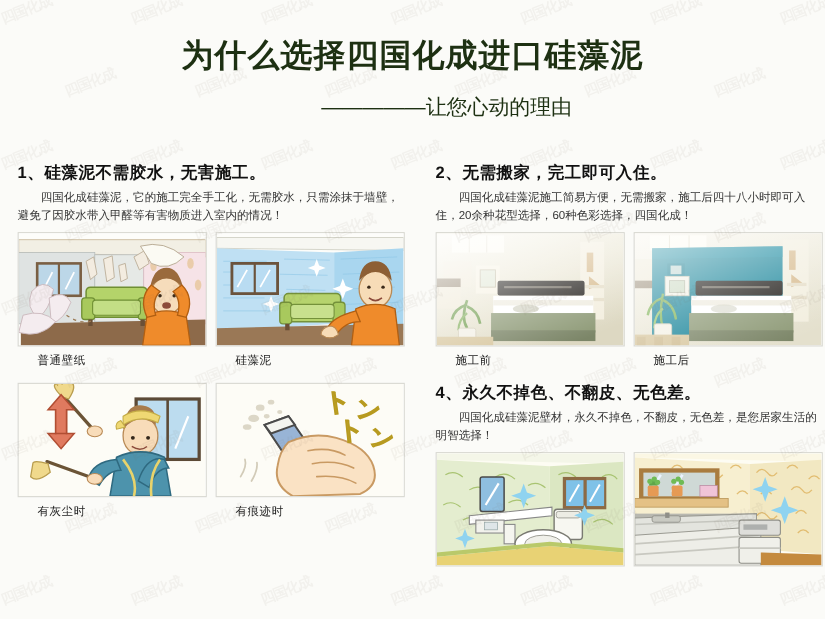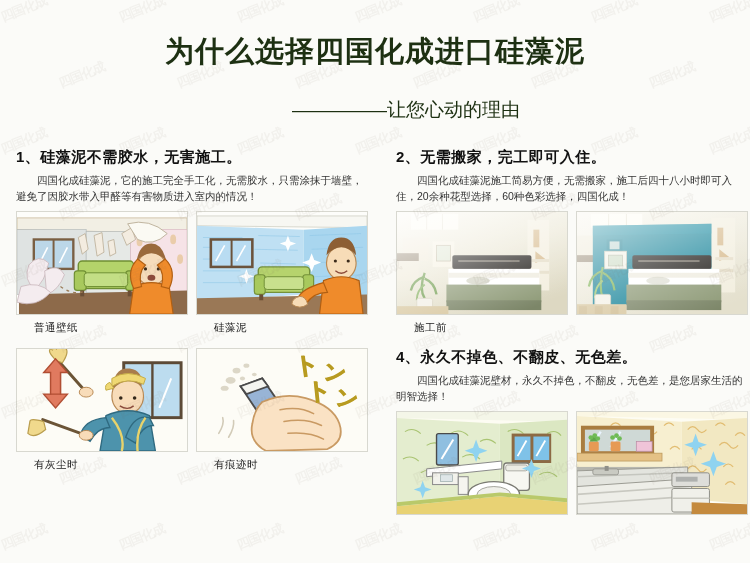--- a/index.html
+++ b/index.html
@@ -34,21 +34,21 @@
   
   .title-block { position: absolute; top: 34px; left: 0; width: 750px; text-align: center; z-index: 3;}
   .main-title {
     font-size: 29px;
     font-weight: bold;
     color: #1d3012;
     letter-spacing: 1px;
     line-height: 1.2;
   }
   .sub-title {
-    margin-top: 28px;
+    margin-top: 16px;
     font-size: 19px;
     color: #1d3012;
     letter-spacing: 0px;
     padding-left: 62px;
   }
   
   .col { position: absolute; z-index: 3; }
   .col-l { left: 16px; width: 352px; }
   .col-r { left: 396px; width: 352px; }
   .row-1 { top: 148px; }
@@ -379,20 +379,21 @@
             <ellipse cx="82" cy="70" rx="12" ry="4" fill="#c2c2ad" opacity="0.5"></ellipse>
             <rect x="0" y="94" width="50" height="10" fill="#d8c79f"></rect>
             <g fill="#cdb98f" opacity="0.7">
               <rect x="2" y="96" width="8" height="8"></rect>
                 <rect x="18" y="96" width="8" height="8"></rect>
               <rect x="34" y="96" width="8" height="8"></rect>
             </g>
             <rect width="172" height="104" fill="url(#lightB)"></rect>
           </svg>
         </div>
+        <div class="cap">施工后</div>
       </div>
 
     </div>
   </div>
 
   <div class="col col-l row-2">
     <div class="pics">
 
       <div class="pic-wrap">
         <div class="pic">

